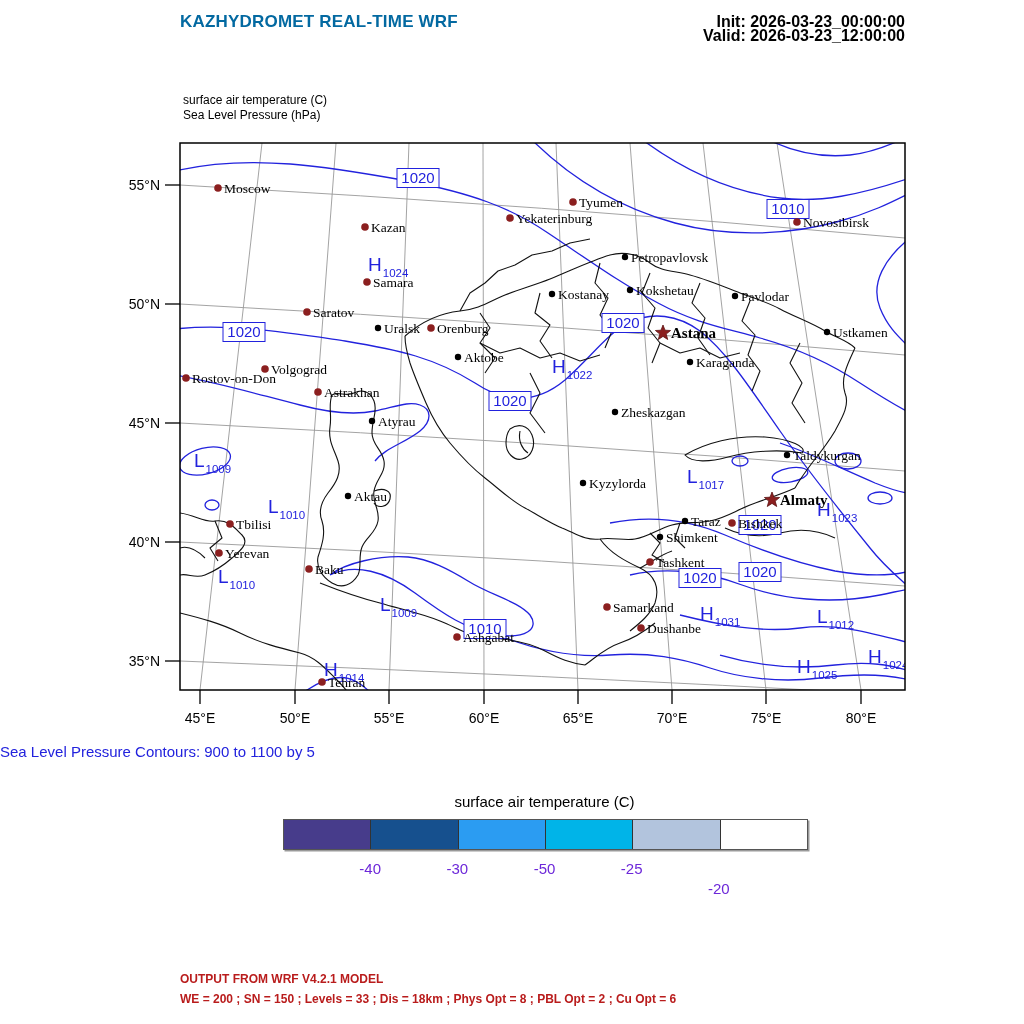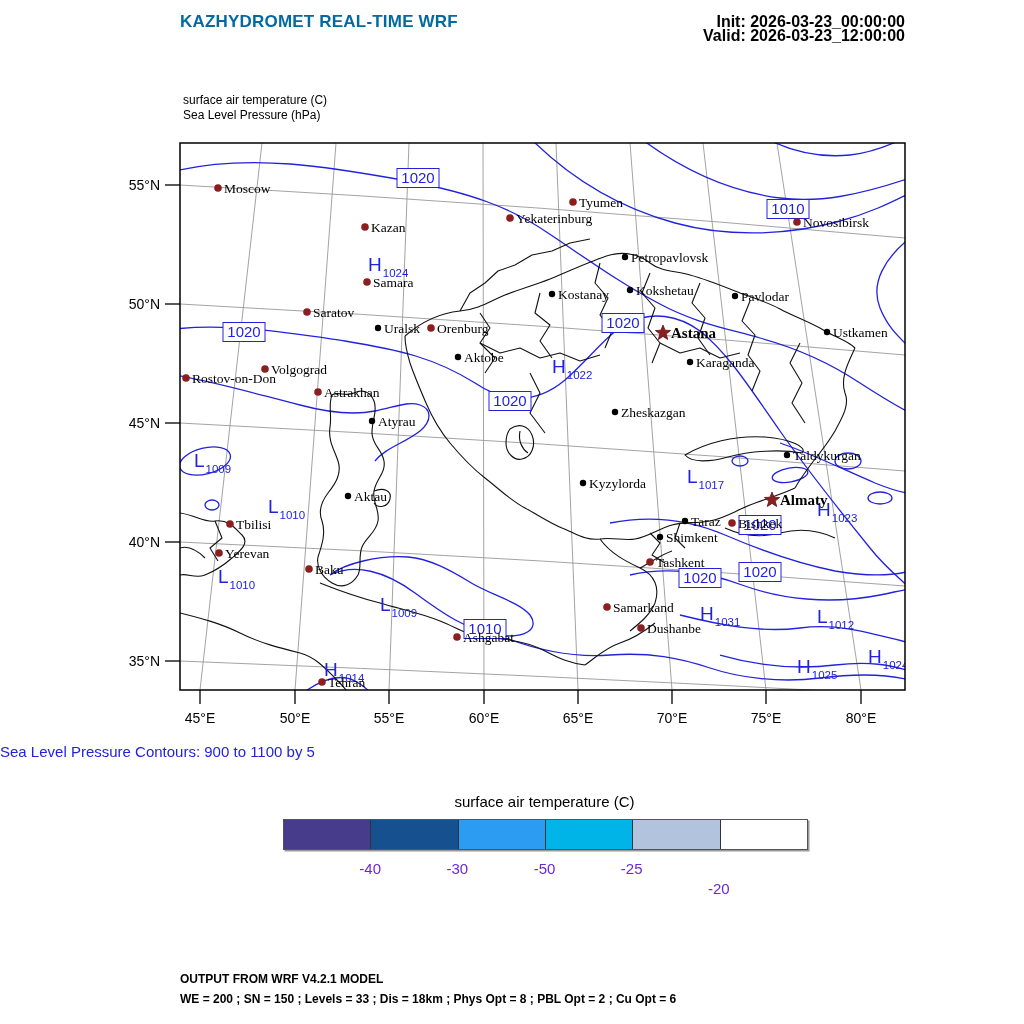--- a/index.html
+++ b/index.html
@@ -12,21 +12,21 @@
   #subtitle1,#subtitle2{left:183px;font-size:12px;color:#000;}
   #subtitle1{top:93px;}
   #subtitle2{top:108px;}
   #map-wrap{left:120px;top:133px;width:800px;height:620px;}
   #caption{left:0;top:735px;width:905px;text-align:left;font-size:15px;color:#2222dd;margin-top:8px;}
   #cbar-title{left:283px;top:793px;width:523px;text-align:center;font-size:15px;color:#000;}
   #colorbar{left:283px;top:819px;width:523px;height:29px;display:flex;border:1px solid #555;box-shadow:1.5px 1.5px 0 #999;}
   #colorbar .seg{flex:1 1 0;height:100%;}
   #cbar-ticks{left:283px;top:860px;width:523px;height:20px;}
   #cbar-ticks .tick{position:absolute;top:0;transform:translateX(-50%);font-size:15px;color:#6d28d9;}
-  #footer1,#footer2{left:180px;font-size:12px;font-weight:bold;color:#000000;}
+  #footer1,#footer2{left:180px;font-size:12px;font-weight:bold;color:#b91c1c;}
   #footer1{top:972px;}
   #footer2{top:992px;}
   text{font-family:"Liberation Sans",sans-serif;}
   .city-label{font-family:"Liberation Serif",serif;font-size:13.5px;fill:#000;}
   .capital-label{font-family:"Liberation Serif",serif;font-size:15px;font-weight:bold;fill:#000;}
   .axis-label{font-size:14px;fill:#000;}
   .ctr-label{font-size:15px;fill:#2222dd;}
   .hl-letter{font-size:19px;fill:#2222dd;}
   .hl-sub{font-size:11.5px;fill:#2222dd;}
 </style>

